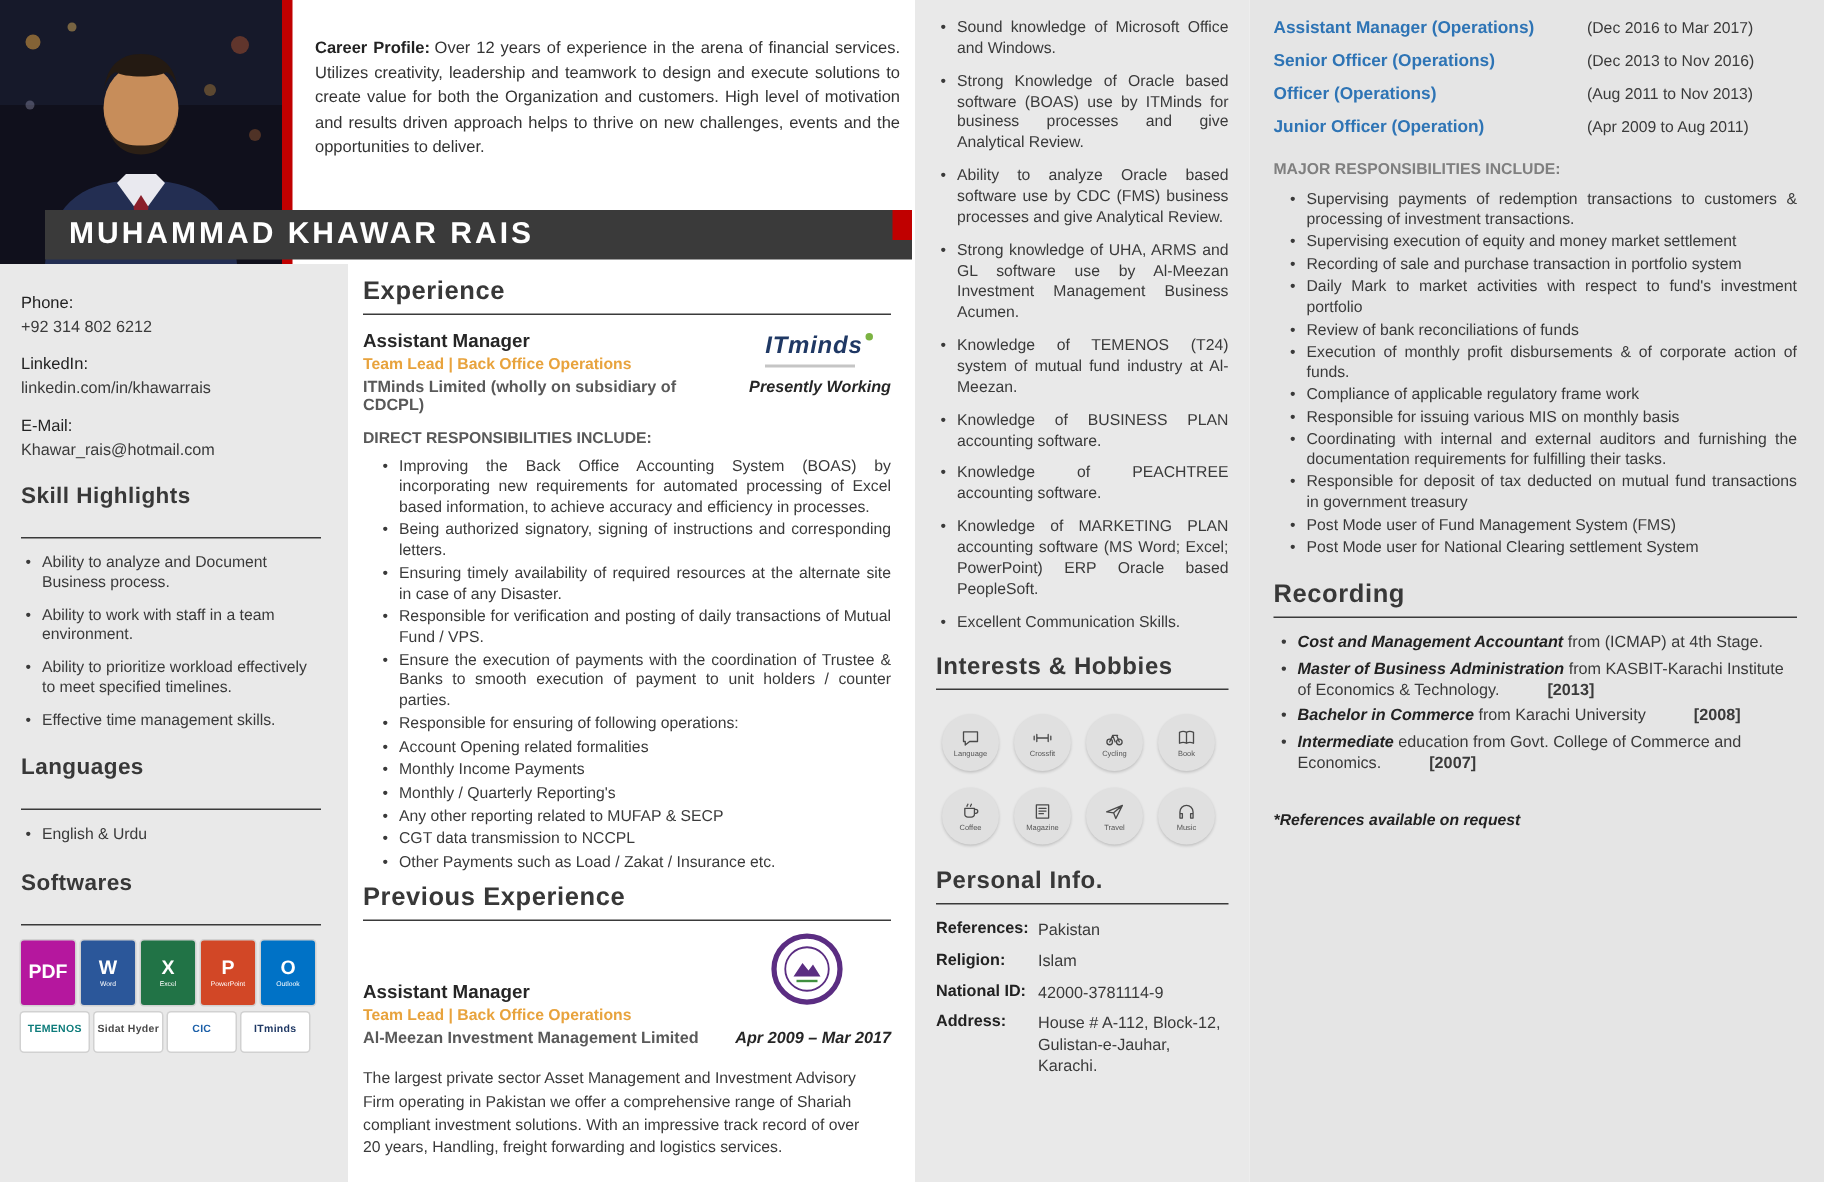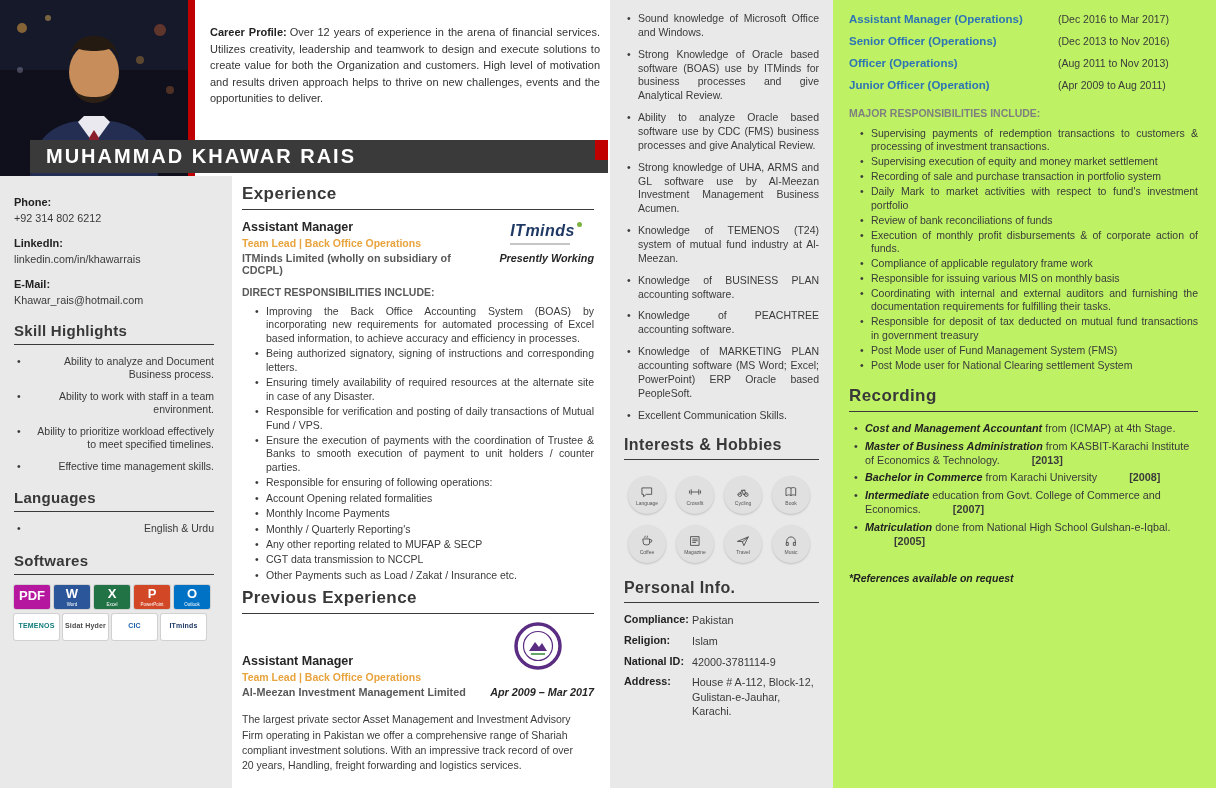--- a/index.html
+++ b/index.html
@@ -15,47 +15,47 @@
   .career { position:absolute; left:210px; top:24px; width:390px; font-size:11px; line-height:1.5; text-align:justify; color:#333; }
   .career-label { font-weight:bold; margin-right:3px; color:#222; }
   .name-banner { position:absolute; left:30px; top:140px; width:578px; height:33px; background:#3a3a3a; display:flex; align-items:center; z-index:3; }
   .name-banner .name { color:#fff; font-weight:bold; font-size:20px; letter-spacing:2px; padding-left:16px; }
   .banner-accent { position:absolute; right:0; top:0; width:13px; height:20px; background:#c00000; }
 
   
   .col1 { position:absolute; left:0; top:176px; bottom:0; width:232px; background:#e9e9e9; padding:20px 18px 0 14px; }
   .col2 { position:absolute; left:232px; top:176px; width:376px; height:612px; background:#fff; padding:8px 14px 0 10px; }
   .col3 { position:absolute; left:610px; top:0; width:223px; height:788px; background:#e9e9e9; padding:12px 14px 0 14px; }
-  .col4 { position:absolute; left:833px; top:0; width:383px; height:788px; background:#bef264; padding:13px 18px 0 16px; }
+  .col4 { position:absolute; left:833px; top:0; width:383px; height:788px; background:#e5e5e5; padding:13px 18px 0 16px; }
 
   
   .h-main { font-size:17px; font-weight:bold; color:#383838; letter-spacing:.4px; border-bottom:1.5px solid #3a3a3a; padding-bottom:5px; margin-bottom:10px; }
   .h-mid  { font-size:16px; font-weight:bold; color:#383838; letter-spacing:.4px; border-bottom:1.5px solid #3a3a3a; padding-bottom:5px; margin:14px 0 10px; }
-  .h-side { font-size:15px; font-weight:bold; color:#383838; letter-spacing:.3px; border-bottom:1.5px solid #3a3a3a; padding-bottom:5px; margin:16px 0 10px; }
+  .h-side { font-size:15px; font-weight:bold; color:#383838; letter-spacing:.3px; border-bottom:1.5px solid #3a3a3a; padding-bottom:19px; margin:16px 0 10px; }
 
   
   ul.bullets { list-style:none; }
   ul.bullets li { position:relative; padding-left:14px; font-size:10.5px; line-height:1.28; margin-bottom:2px; text-align:justify; }
   ul.bullets li::before { content:"\2022"; position:absolute; left:3px; top:0; }
   ul.main-bullets { padding-left:10px; }
   ul.spaced li { margin-bottom:8px; line-height:1.32; }
-  ul.side-bullets li { margin-bottom:8px; text-align:right; }
+  ul.side-bullets li { margin-bottom:8px; text-align:left; }
   ul.tight { padding-left:8px; }
   ul.tight li { margin-bottom:1.5px; }
   ul.edu { padding-left:2px; }
   ul.edu li { margin-bottom:4px; text-align:left; font-size:10.8px; }
   .edu-title { font-weight:bold; font-style:italic; color:#222; }
   .edu-year { font-weight:bold;padding-left:29px; }
 
   
   .contact-row { margin-bottom:13px; }
-  .contact-label { font-weight:bold; font-size:11px; color:#222; margin-bottom:4px; }
+  .contact-label { font-weight:normal; font-size:11px; color:#222; margin-bottom:4px; }
   .contact-value { font-size:10.8px; }
   .sw-row { display:flex; gap:4px; margin:6px 0 5px; }
-  .sw-tile { width:36px; height:24px; display:flex; flex-direction:column; align-items:center; justify-content:center; border-radius:2px; box-shadow:0 0 0 1px rgba(0,0,0,.10); background:#fff; }
+  .sw-tile { width:36px; height:43px; display:flex; flex-direction:column; align-items:center; justify-content:center; border-radius:2px; box-shadow:0 0 0 1px rgba(0,0,0,.10); background:#fff; }
   .sw-text { font-weight:bold; font-size:13px; line-height:1; font-style:normal; }
   .sw-sub { font-size:4.5px; font-style:normal; margin-top:2px; }
   .sw-row2 { margin-top:2px; }
   .sw-row2 .sw-tile { width:45px; height:26px; }
   .sw-row2 .sw-text { font-size:7px; letter-spacing:.2px; }
 
   
   .job { position:relative; margin-bottom:6px; }
   .job-title { font-size:12.5px; font-weight:bold; color:#262626; margin:4px 0 3px; }
   .job-subtitle { color:#e8a33d; font-weight:bold; font-size:10.5px; margin-bottom:3px; }
@@ -339,21 +339,21 @@
             </svg>
           <span class="hobby-label">Music</span>
         </span>
       </div>
     </div>
 
     <h2 class="h-mid">Personal Info.</h2>
     <div class="pinfo">
 
         <div class="pinfo-row">
-          <span class="pinfo-label">Compliance:</span>
+          <span class="pinfo-label">References:</span>
           <span class="pinfo-value">Pakistan</span>
         </div>
 
         <div class="pinfo-row">
           <span class="pinfo-label">Religion:</span>
           <span class="pinfo-value">Islam</span>
         </div>
 
         <div class="pinfo-row">
           <span class="pinfo-label">National ID:</span>
@@ -414,19 +414,18 @@
     <ul class="bullets edu">
 
         <li><span class="edu-title">Cost and Management Accountant</span><span> from (ICMAP) at 4th Stage.</span><span class="edu-year"></span></li>
 
         <li><span class="edu-title">Master of Business Administration</span><span> from KASBIT-Karachi Institute of Economics &amp; Technology. </span><span class="edu-year">[2013]</span></li>
 
         <li><span class="edu-title">Bachelor in Commerce</span><span> from Karachi University </span><span class="edu-year">[2008]</span></li>
 
         <li><span class="edu-title">Intermediate</span><span> education from Govt. College of Commerce and Economics. </span><span class="edu-year">[2007]</span></li>
 
-        <li><span class="edu-title">Matriculation</span><span> done from National High School Gulshan-e-Iqbal. </span><span class="edu-year">[2005]</span></li>
       </ul>
 
     <p class="refs">*References available on request</p>
   </section>
 
 </div>
 
 </body></html>

